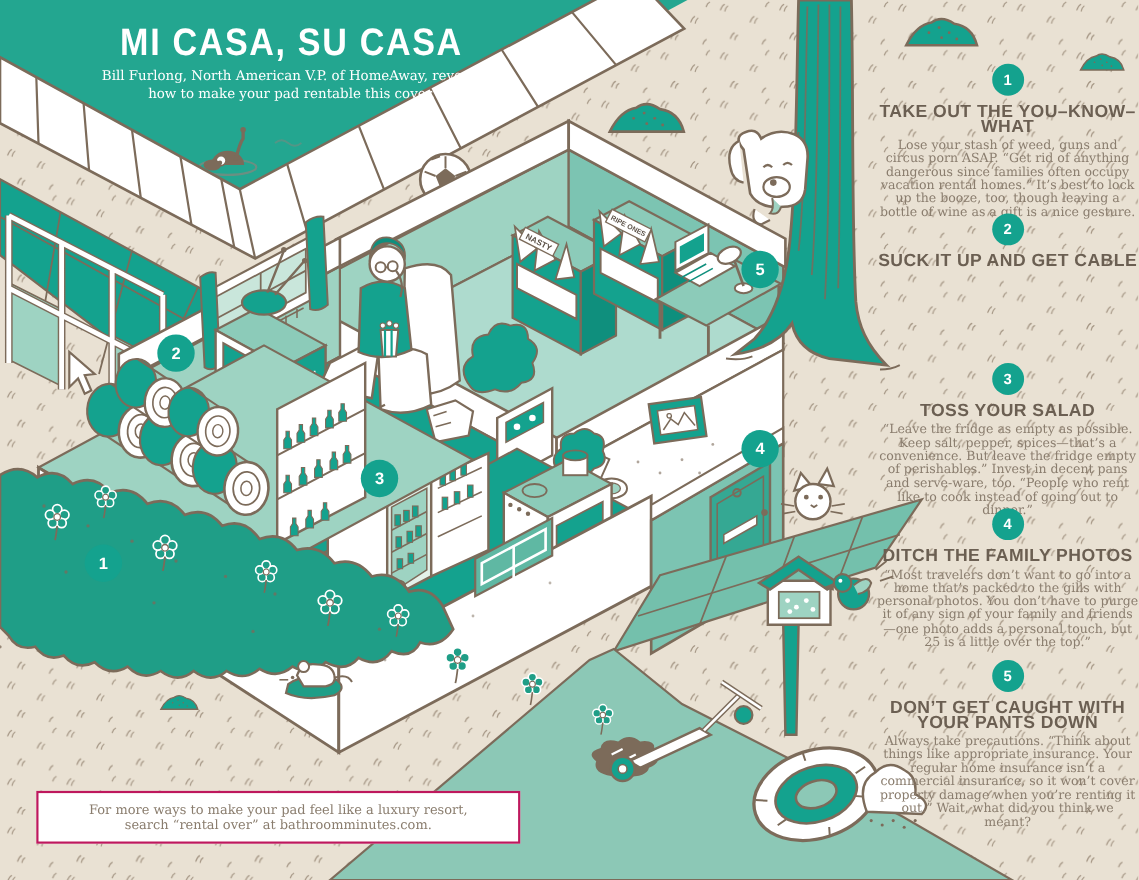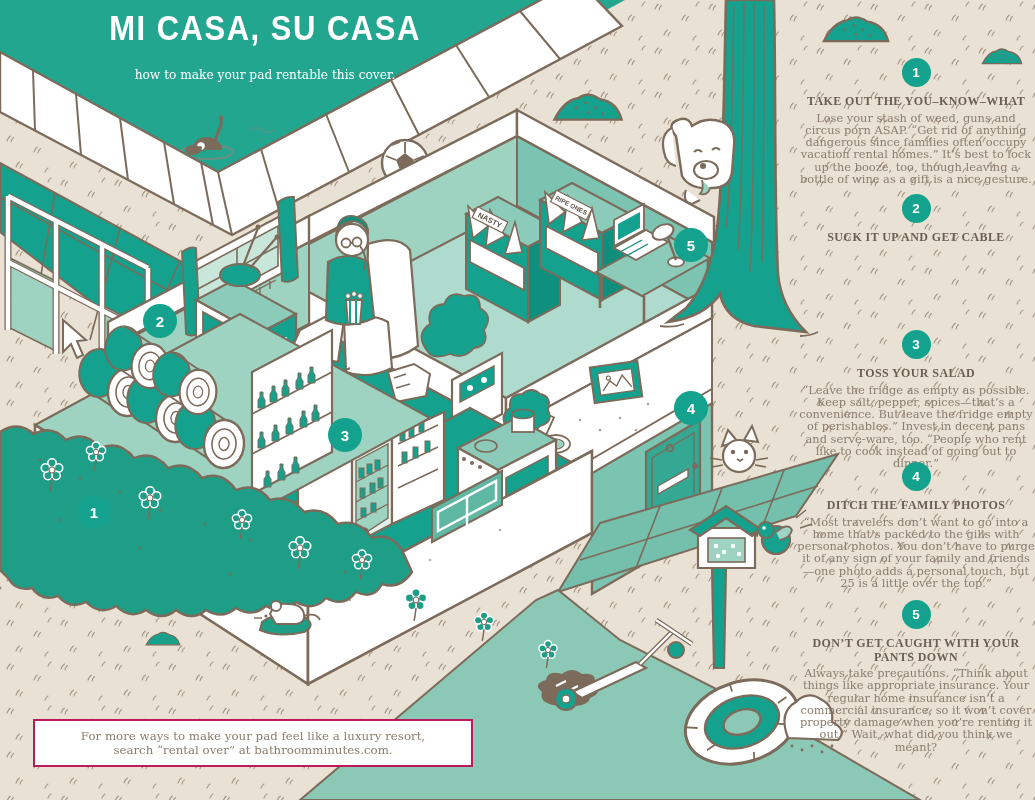--- a/index.html
+++ b/index.html
@@ -1,39 +1,39 @@
 <!DOCTYPE html>
 <html><head>
 <meta charset="utf-8">
 <style>
   html,body{margin:0;padding:0;background:#e9e1d3;}
   .stage{position:relative;width:1035px;height:800px;overflow:hidden;background:#e9e1d3;
          font-family:"Liberation Sans",sans-serif;}
   .stage svg.illustration{position:absolute;left:0;top:0;}
 
   
-  .title-block{position:absolute;left:55px;top:10px;width:420px;text-align:center;color:#fff;}
+  .title-block{position:absolute;left:55px;top:20px;width:420px;text-align:center;color:#fff;}
   .title-block h1{margin:0;font-size:31px;line-height:34px;font-weight:bold;letter-spacing:1.5px;
                   transform:scaleY(1.12);transform-origin:top center;}
   .title-block .sub{margin:8px 0 0;font-family:"DejaVu Serif","Liberation Serif",serif;
                     font-size:12.2px;line-height:15.5px;}
 
   
   .marker{position:absolute;width:34px;height:34px;border-radius:50%;background:#14a28e;
           color:#fff;font-size:15px;font-weight:bold;display:flex;align-items:center;
           justify-content:center;}
 
   
   .tips{position:absolute;left:797px;top:0;width:238px;}
   .tip{position:absolute;left:0;width:238px;text-align:center;}
   .tip .badge{width:29px;height:29px;border-radius:50%;background:#14a28e;color:#fff;
               font-size:13.5px;font-weight:bold;display:flex;align-items:center;
               justify-content:center;margin:0 auto 8px;}
-  .tip h3{margin:0 0 3px;font-size:12px;line-height:13.5px;font-weight:bold;color:#6b5f52;
-          letter-spacing:.4px;font-family:Liberation Serif, serif;}
+  .tip h3{margin:0 0 3px;font-size:16px;line-height:13.5px;font-weight:bold;color:#6b5f52;
+          letter-spacing:.4px;}
   .tip p{margin:0;font-family:"DejaVu Serif","Liberation Serif",serif;font-size:11.4px;
          line-height:12.3px;color:#8a7d6e;}
 
   
   .footer-note{position:absolute;left:33px;top:719px;width:436px;height:44px;background:#fff;
                border:2px solid #be185d;display:flex;align-items:center;justify-content:center;
                text-align:center;}
   .footer-note p{margin:0;font-family:"DejaVu Serif","Liberation Serif",serif;font-size:11.8px;
                  line-height:14.5px;color:#8a7d6e;}
 </style>
@@ -589,21 +589,21 @@
     <path d="M270,614 q4,-12 18,-10 q14,0 16,10 q2,8 -8,10 l-20,0 Z" fill="#fff" stroke="#7c6b5a" stroke-width="2"></path>
     <circle cx="276" cy="606" r="5" fill="#fff" stroke="#7c6b5a" stroke-width="1.8"></circle>
     <circle cx="266" cy="616" r="1.6" fill="#7c6b5a"></circle>
     <path d="M262,618 l-8,0" stroke="#7c6b5a" stroke-width="1.4"></path>
     <path d="M304,616 q12,-4 16,4" stroke="#7c6b5a" stroke-width="1.8" fill="none"></path>
   </g>
 </svg>
 
 <header class="title-block">
   <h1>MI CASA, SU CASA</h1>
-  <p class="sub"><br>
+  <p class="sub"><span>Bill Furlong, North American V.P. of HomeAway, reveals</span><br>
      <span>how to make your pad rentable this cover.</span></p>
 </header>
 
 <div class="marker" style="left:77px;top:495px;">
       <span>1</span>
     </div>
 <div class="marker" style="left:143px;top:304px;">
       <span>2</span>
     </div>
 <div class="marker" style="left:328px;top:418px;">

